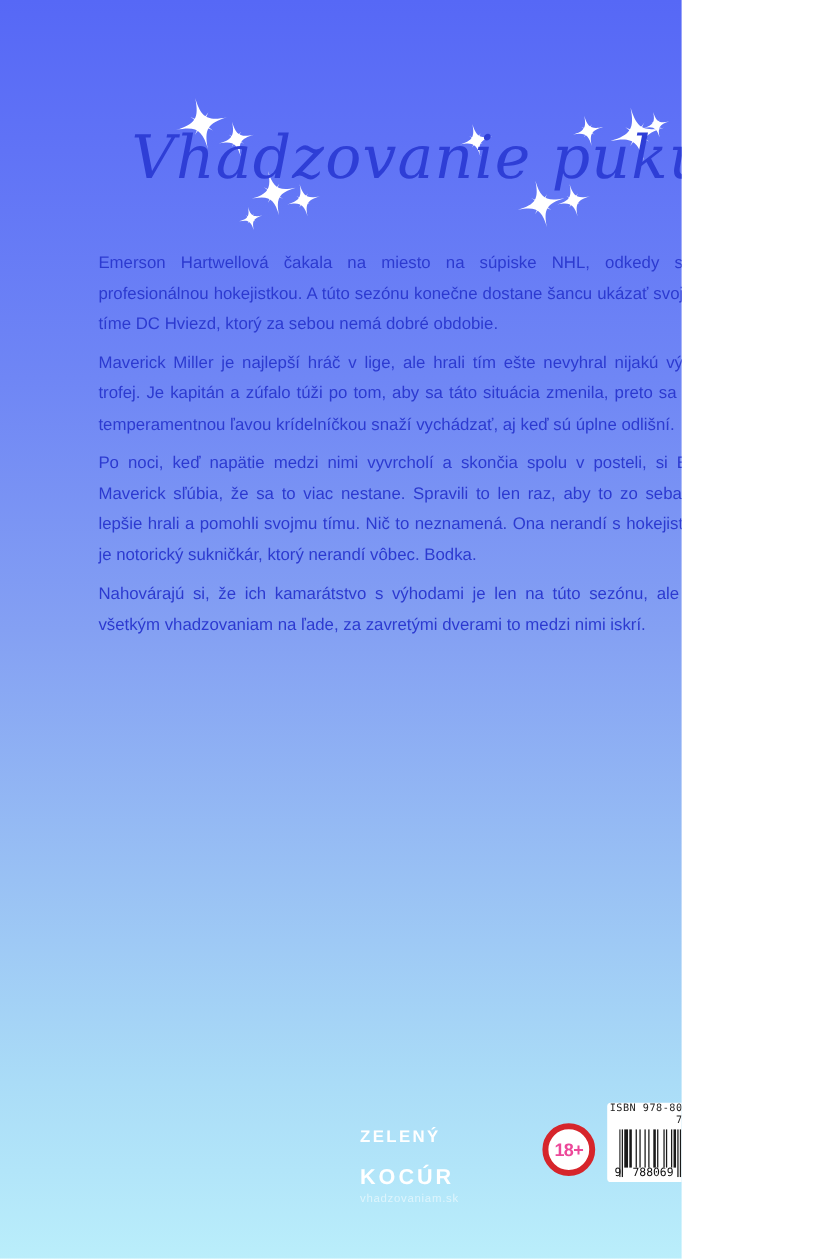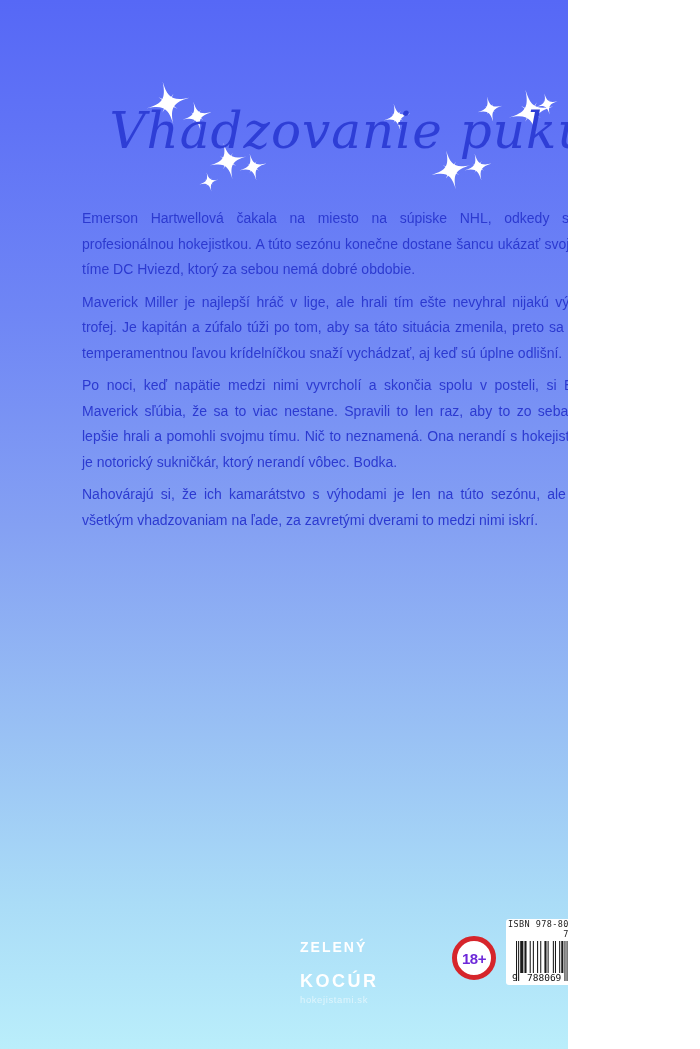--- a/index.html
+++ b/index.html
@@ -61,21 +61,21 @@
   .publisher .line2{font-size:18px;font-weight:bold;letter-spacing:2.5px;margin-top:18px;}
   .publisher .site{font-size:9.5px;letter-spacing:0.6px;margin-top:5px;opacity:0.55;}
   .age-badge{
     position:absolute;left:452px;top:936px;
     width:34px;height:34px;
     background:#fff;
     border:5px solid var(--badge-ring);
     border-radius:50%;
     display:flex;align-items:center;justify-content:center;
   }
-  .age-badge span{font-size:15px;font-weight:bold;color:#6d28d9;letter-spacing:-0.5px;}
+  .age-badge span{font-size:15px;font-weight:bold;color:#ec4899;letter-spacing:-0.5px;}
   .barcode-box{
     position:absolute;left:506px;top:919px;
     width:120px;height:66px;
     background:#fff;border-radius:3px;
     text-align:center;
   }
   .isbn-label{
     font-size:8.5px;letter-spacing:0.4px;color:#222;
     margin-top:0;
     font-family:"DejaVu Sans Mono",monospace;
@@ -146,21 +146,21 @@
     <p>Emerson Hartwellová čakala na miesto na súpiske NHL, odkedy sa stala profesionálnou hokejistkou. A túto sezónu konečne dostane šancu ukázať svoj talent v tíme DC Hviezd, ktorý za sebou nemá dobré obdobie.</p>
     <p>Maverick Miller je najlepší hráč v lige, ale hrali tím ešte nevyhral nijakú významnú trofej. Je kapitán a zúfalo túži po tom, aby sa táto situácia zmenila, preto sa s novou temperamentnou ľavou krídelníčkou snaží vychádzať, aj keď sú úplne odlišní.</p>
     <p>Po noci, keď napätie medzi nimi vyvrcholí a skončia spolu v posteli, si Emmy a Maverick sľúbia, že sa to viac nestane. Spravili to len raz, aby to zo seba dostali, lepšie hrali a pomohli svojmu tímu. Nič to neznamená. Ona nerandí s hokejistami. On je notorický sukničkár, ktorý nerandí vôbec. Bodka.</p>
     <p>Nahovárajú si, že ich kamarátstvo s výhodami je len na túto sezónu, ale napriek všetkým vhadzovaniam na ľade, za zavretými dverami to medzi nimi iskrí.</p>
   </div>
 
 
   <div class="publisher">
     <div class="line1">ZELENÝ</div>
     <div class="line2">KOCÚR</div>
-    <div class="site">hokejistami.sk</div>
+    <div class="site">vhadzovaniam.sk</div>
   </div>
 
   <div class="age-badge">
     <span>18+</span>
   </div>
 
   <div class="barcode-box">
     <div class="isbn-label">ISBN 978-80-69010-69-7</div>
     <svg class="bars" width="100" height="40" viewBox="0 0 95 40" preserveAspectRatio="none">
         <rect x="0" y="0" width="1" height="40" fill="#1a1a1a"></rect>

